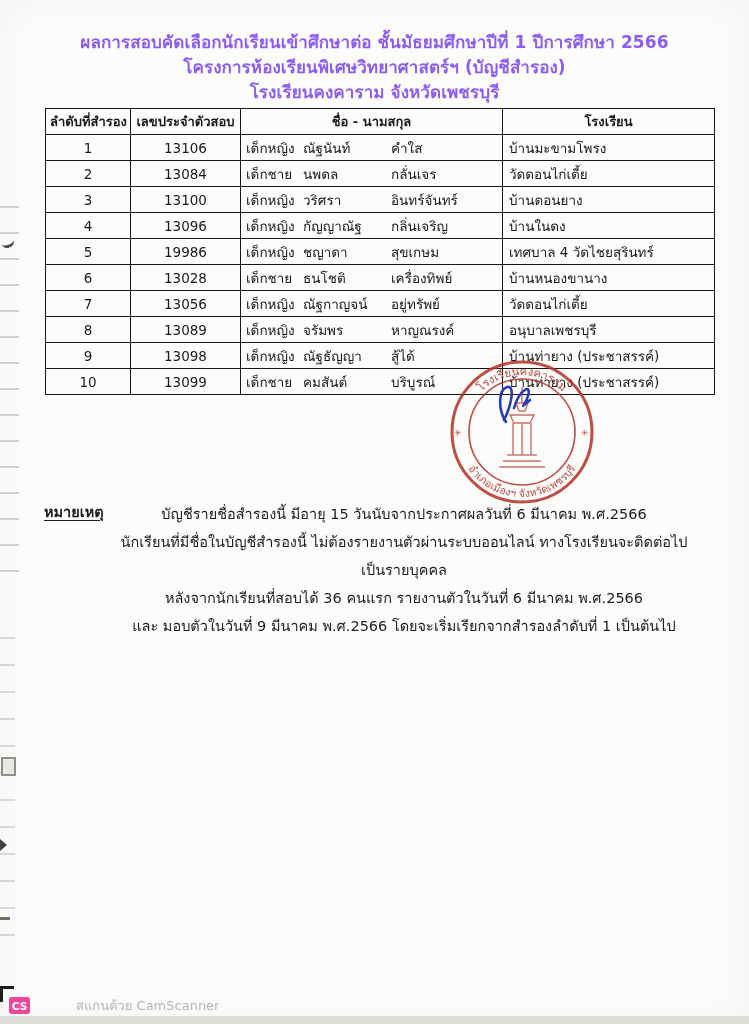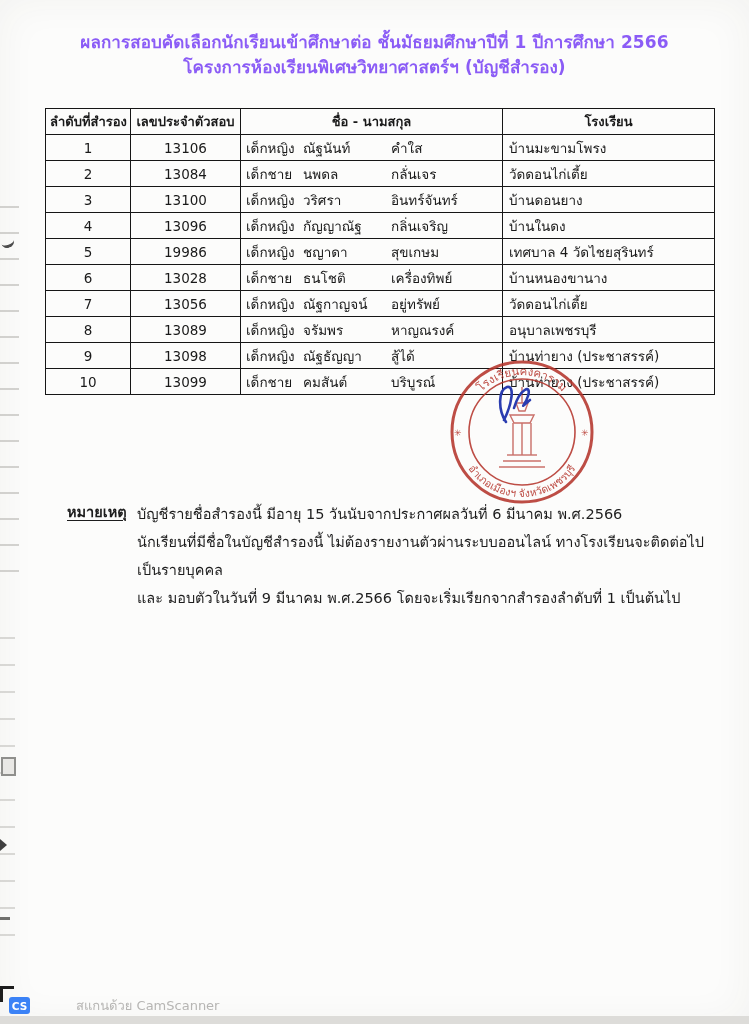--- a/index.html
+++ b/index.html
@@ -43,21 +43,21 @@
   .tc{text-align:center;}
   .tl{text-align:left;padding-left:6px !important;}
   .name-cell{padding-left:5px !important;}
   .name-cell .prefix{display:inline-block;width:57px;}
   .name-cell .fname{display:inline-block;width:88px;}
   .name-cell .lname{display:inline-block;}
   
   .stamp{position:absolute;left:447px;top:357px;opacity:.88;}
   .signature{position:absolute;left:492px;top:376px;}
   
-  .notes{position:absolute;left:67px;top:500px;width:650px;font-size:14.5px;color:#1d1d1d;}
+  .notes{position:absolute;left:44px;top:500px;width:650px;font-size:14.5px;color:#1d1d1d;text-align:center;}
   .notes-label{
     position:absolute;left:0;top:0;font-weight:600;
     text-decoration:underline;text-underline-offset:3px;
   }
   .notes-lines{margin-left:70px;line-height:28px;}
   
   .edge-ticks-a{
     position:absolute;left:0;top:182px;width:19px;height:405px;
     background:repeating-linear-gradient(to bottom,transparent 0 24px,#bdbcb8 24px 26px);
     opacity:.65;
@@ -85,34 +85,35 @@
     position:absolute;left:0;top:986px;width:11px;height:13px;
     border-top:3.5px solid #1d1d1d;border-left:3px solid #1d1d1d;
   }
   .bottom-strip{position:absolute;left:0;top:1016px;width:100%;height:8px;background:#dddcd9;}
   
   .watermark{
     position:absolute;left:9px;top:996px;height:19px;
     display:flex;align-items:center;gap:6px;
   }
   .cs-badge{
-    width:21px;height:17px;border-radius:3px;background:#3b82f6;
+    width:21px;height:17px;border-radius:3px;background:#ec4899;
     color:#ffffff;font-size:10.5px;font-weight:700;
     display:flex;align-items:center;justify-content:center;
   }
   .cs-text{color:#b6b5b3;font-size:13px;margin-left:40px;}
 </style>
 </head>
 <body>
 
 <div class="page">
 
   <div class="title-block">
     <div>ผลการสอบคัดเลือกนักเรียนเข้าศึกษาต่อ ชั้นมัธยมศึกษาปีที่ 1 ปีการศึกษา 2566</div>
     <div>โครงการห้องเรียนพิเศษวิทยาศาสตร์ฯ (บัญชีสำรอง)</div>
+    <div>โรงเรียนคงคาราม จังหวัดเพชรบุรี</div>
   </div>
 
   <table class="results-table">
     <colgroup>
       <col class="col-rank">
         <col class="col-exam">
         <col class="col-name">
         <col class="col-school">
     </colgroup>
     <thead>
@@ -221,20 +222,21 @@
       <path d="M14 46 C 6 34, 6 14, 15 11 C 23 9, 20 28, 12 44"></path>
       <path d="M22 32 C 28 12, 40 8, 36 20 C 33 30, 26 34, 38 24"></path>
     </g>
   </svg>
 
   <div class="notes">
     <span class="notes-label">หมายเหตุ</span>
     <div class="notes-lines" id="notes-lines">
         <div class="note-line">บัญชีรายชื่อสำรองนี้ มีอายุ 15 วันนับจากประกาศผลวันที่ 6 มีนาคม พ.ศ.2566</div>
         <div class="note-line">นักเรียนที่มีชื่อในบัญชีสำรองนี้ ไม่ต้องรายงานตัวผ่านระบบออนไลน์ ทางโรงเรียนจะติดต่อไปเป็นรายบุคคล</div>
+        <div class="note-line">หลังจากนักเรียนที่สอบได้ 36 คนแรก รายงานตัวในวันที่ 6 มีนาคม พ.ศ.2566</div>
         <div class="note-line">และ มอบตัวในวันที่ 9 มีนาคม พ.ศ.2566 โดยจะเริ่มเรียกจากสำรองลำดับที่ 1 เป็นต้นไป</div>
       </div>
   </div>
 
   <div class="edge-ticks-a"></div>
   <div class="edge-ticks-b"></div>
   <div class="squiggle-mark"></div>
   <div class="box-mark"></div>
   <div class="tri-mark"></div>
   <div class="dash-mark"></div>

